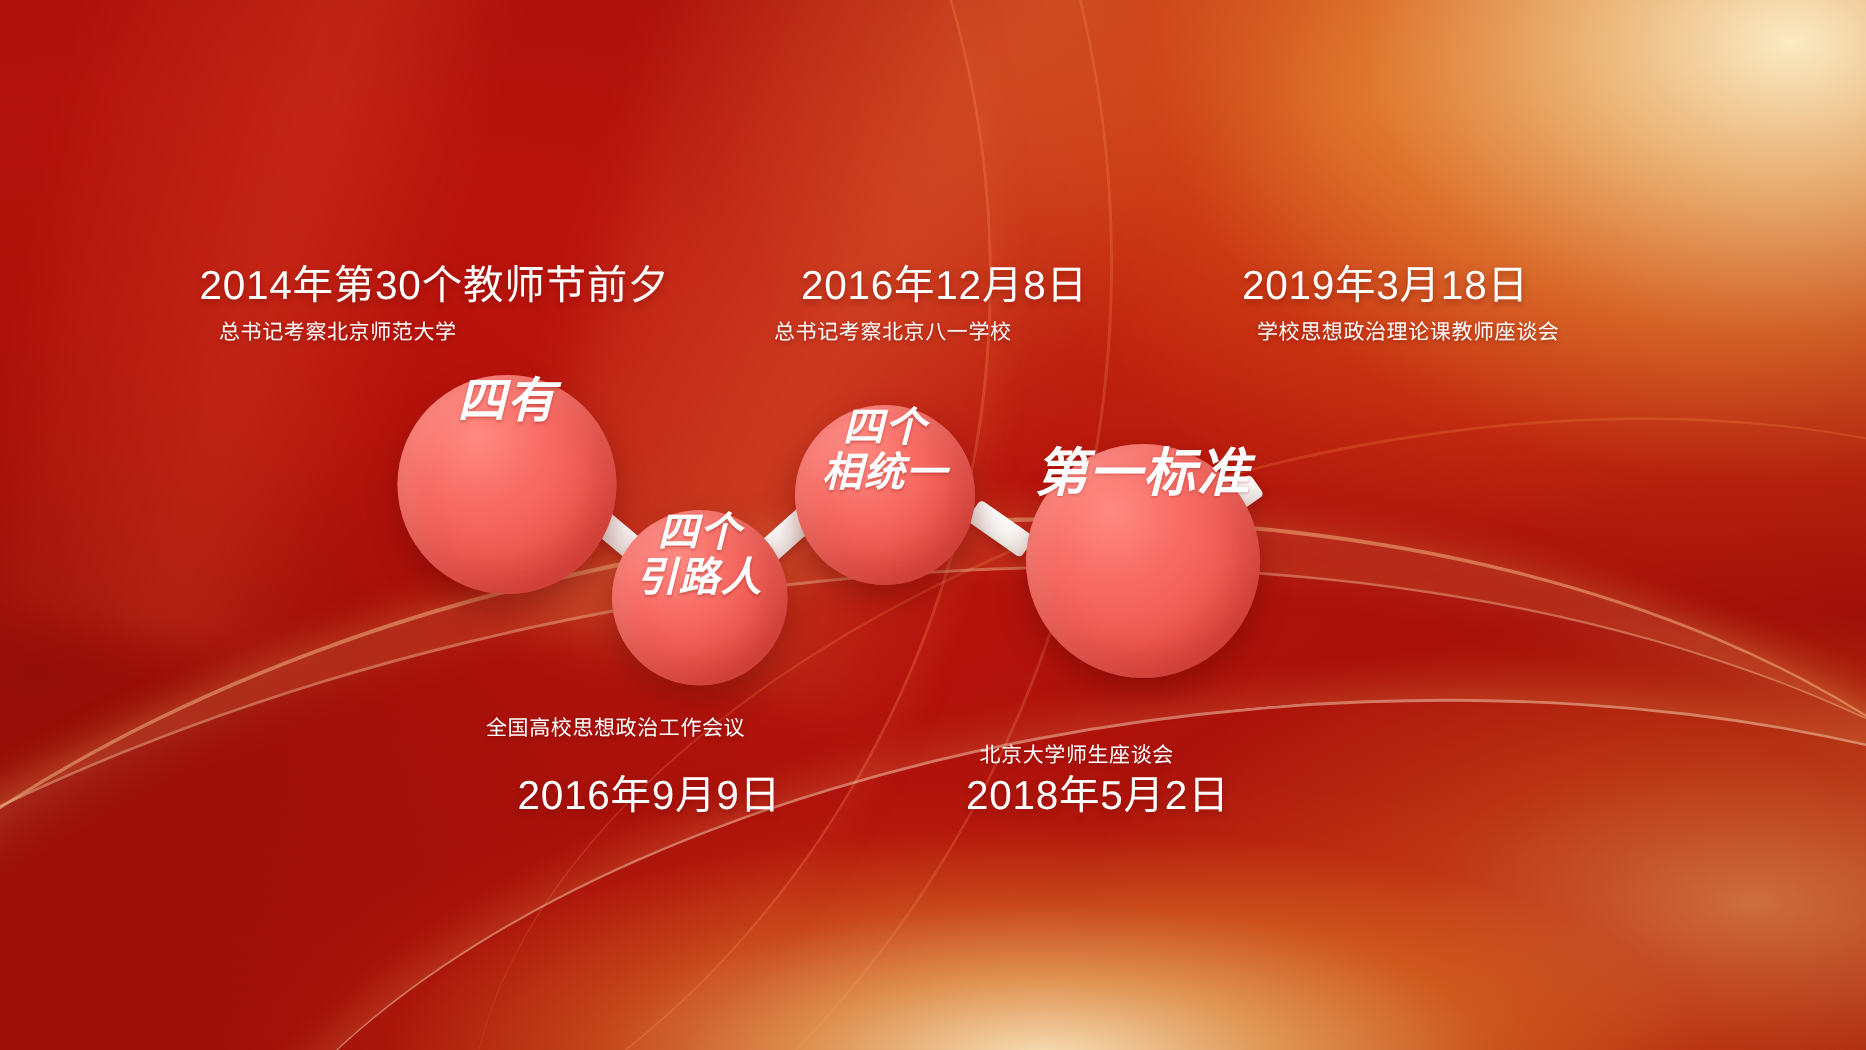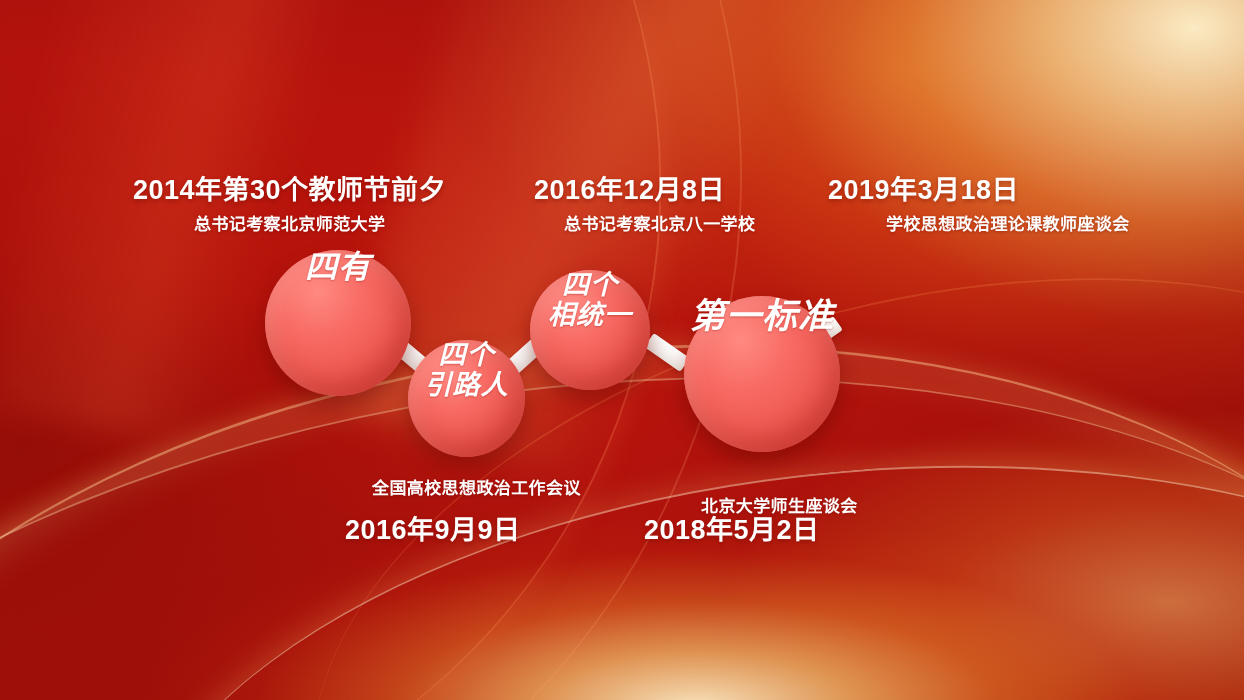--- a/index.html
+++ b/index.html
@@ -166,30 +166,29 @@
   }
 
   
   .cap {
     position: absolute;
     color: #ffffff;
     white-space: nowrap;
   }
   .cap-date {
     font-size: 27px;
-    font-weight: 700;
+    font-weight: 400;
     letter-spacing: 0.5px;
     text-shadow: 0 2px 4px rgba(110,10,6,0.45);
   }
   .cap-desc {
-    font-size: 17px;
-    font-weight: 700;
+    font-size: 14px;
+    font-weight: 400;
     letter-spacing: 0.4px;
     text-shadow: 0 1px 3px rgba(110,10,6,0.45);
-    margin-left: 48px;
   }
 </style>
 </head>
 <body>
 
 <div class="slide">
 
   <div class="bg-layer bg-base"></div>
   <div class="bg-layer bg-shade-l"></div>
   <div class="bg-layer bg-glow-um"></div>

